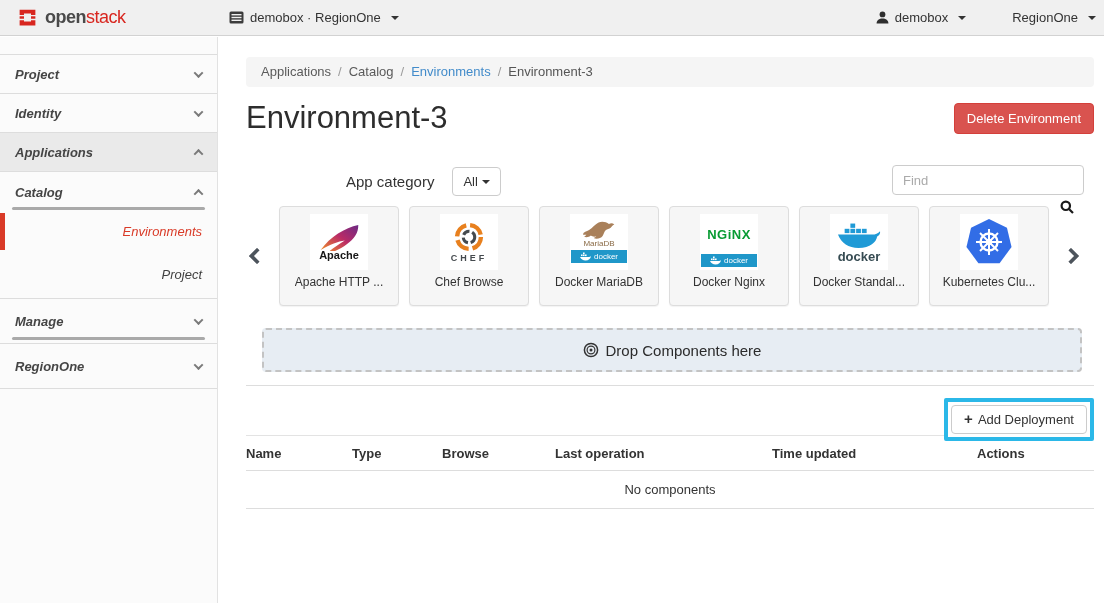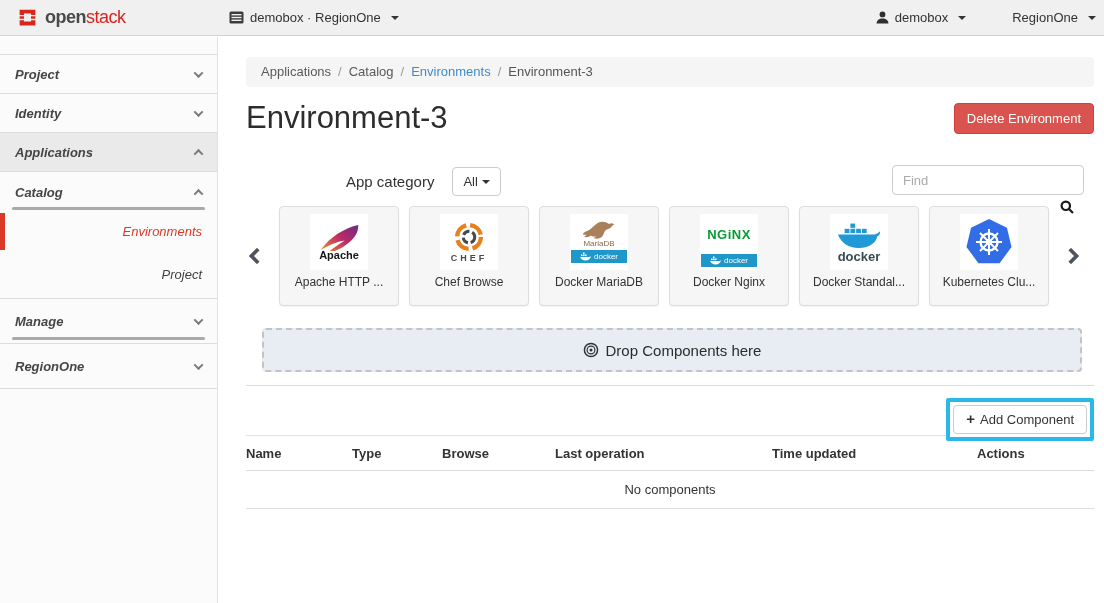--- a/index.html
+++ b/index.html
@@ -384,21 +384,21 @@
     </svg>
     <span>Drop Components here</span>
   </div>
 
   <hr class="divider">
 
   <div class="actions-row">
     <span class="highlight-box">
       <button class="btn-default">
         <span class="plus"></span>
-        <span>Add Component</span>
+        <span>Add Deployment</span>
       </button>
     </span>
   </div>
 
   <table class="comp-table">
     <thead>
       <tr>
         <th class="w1">Name</th>
         <th class="w2">Type</th>
         <th class="w3">Browse</th>

